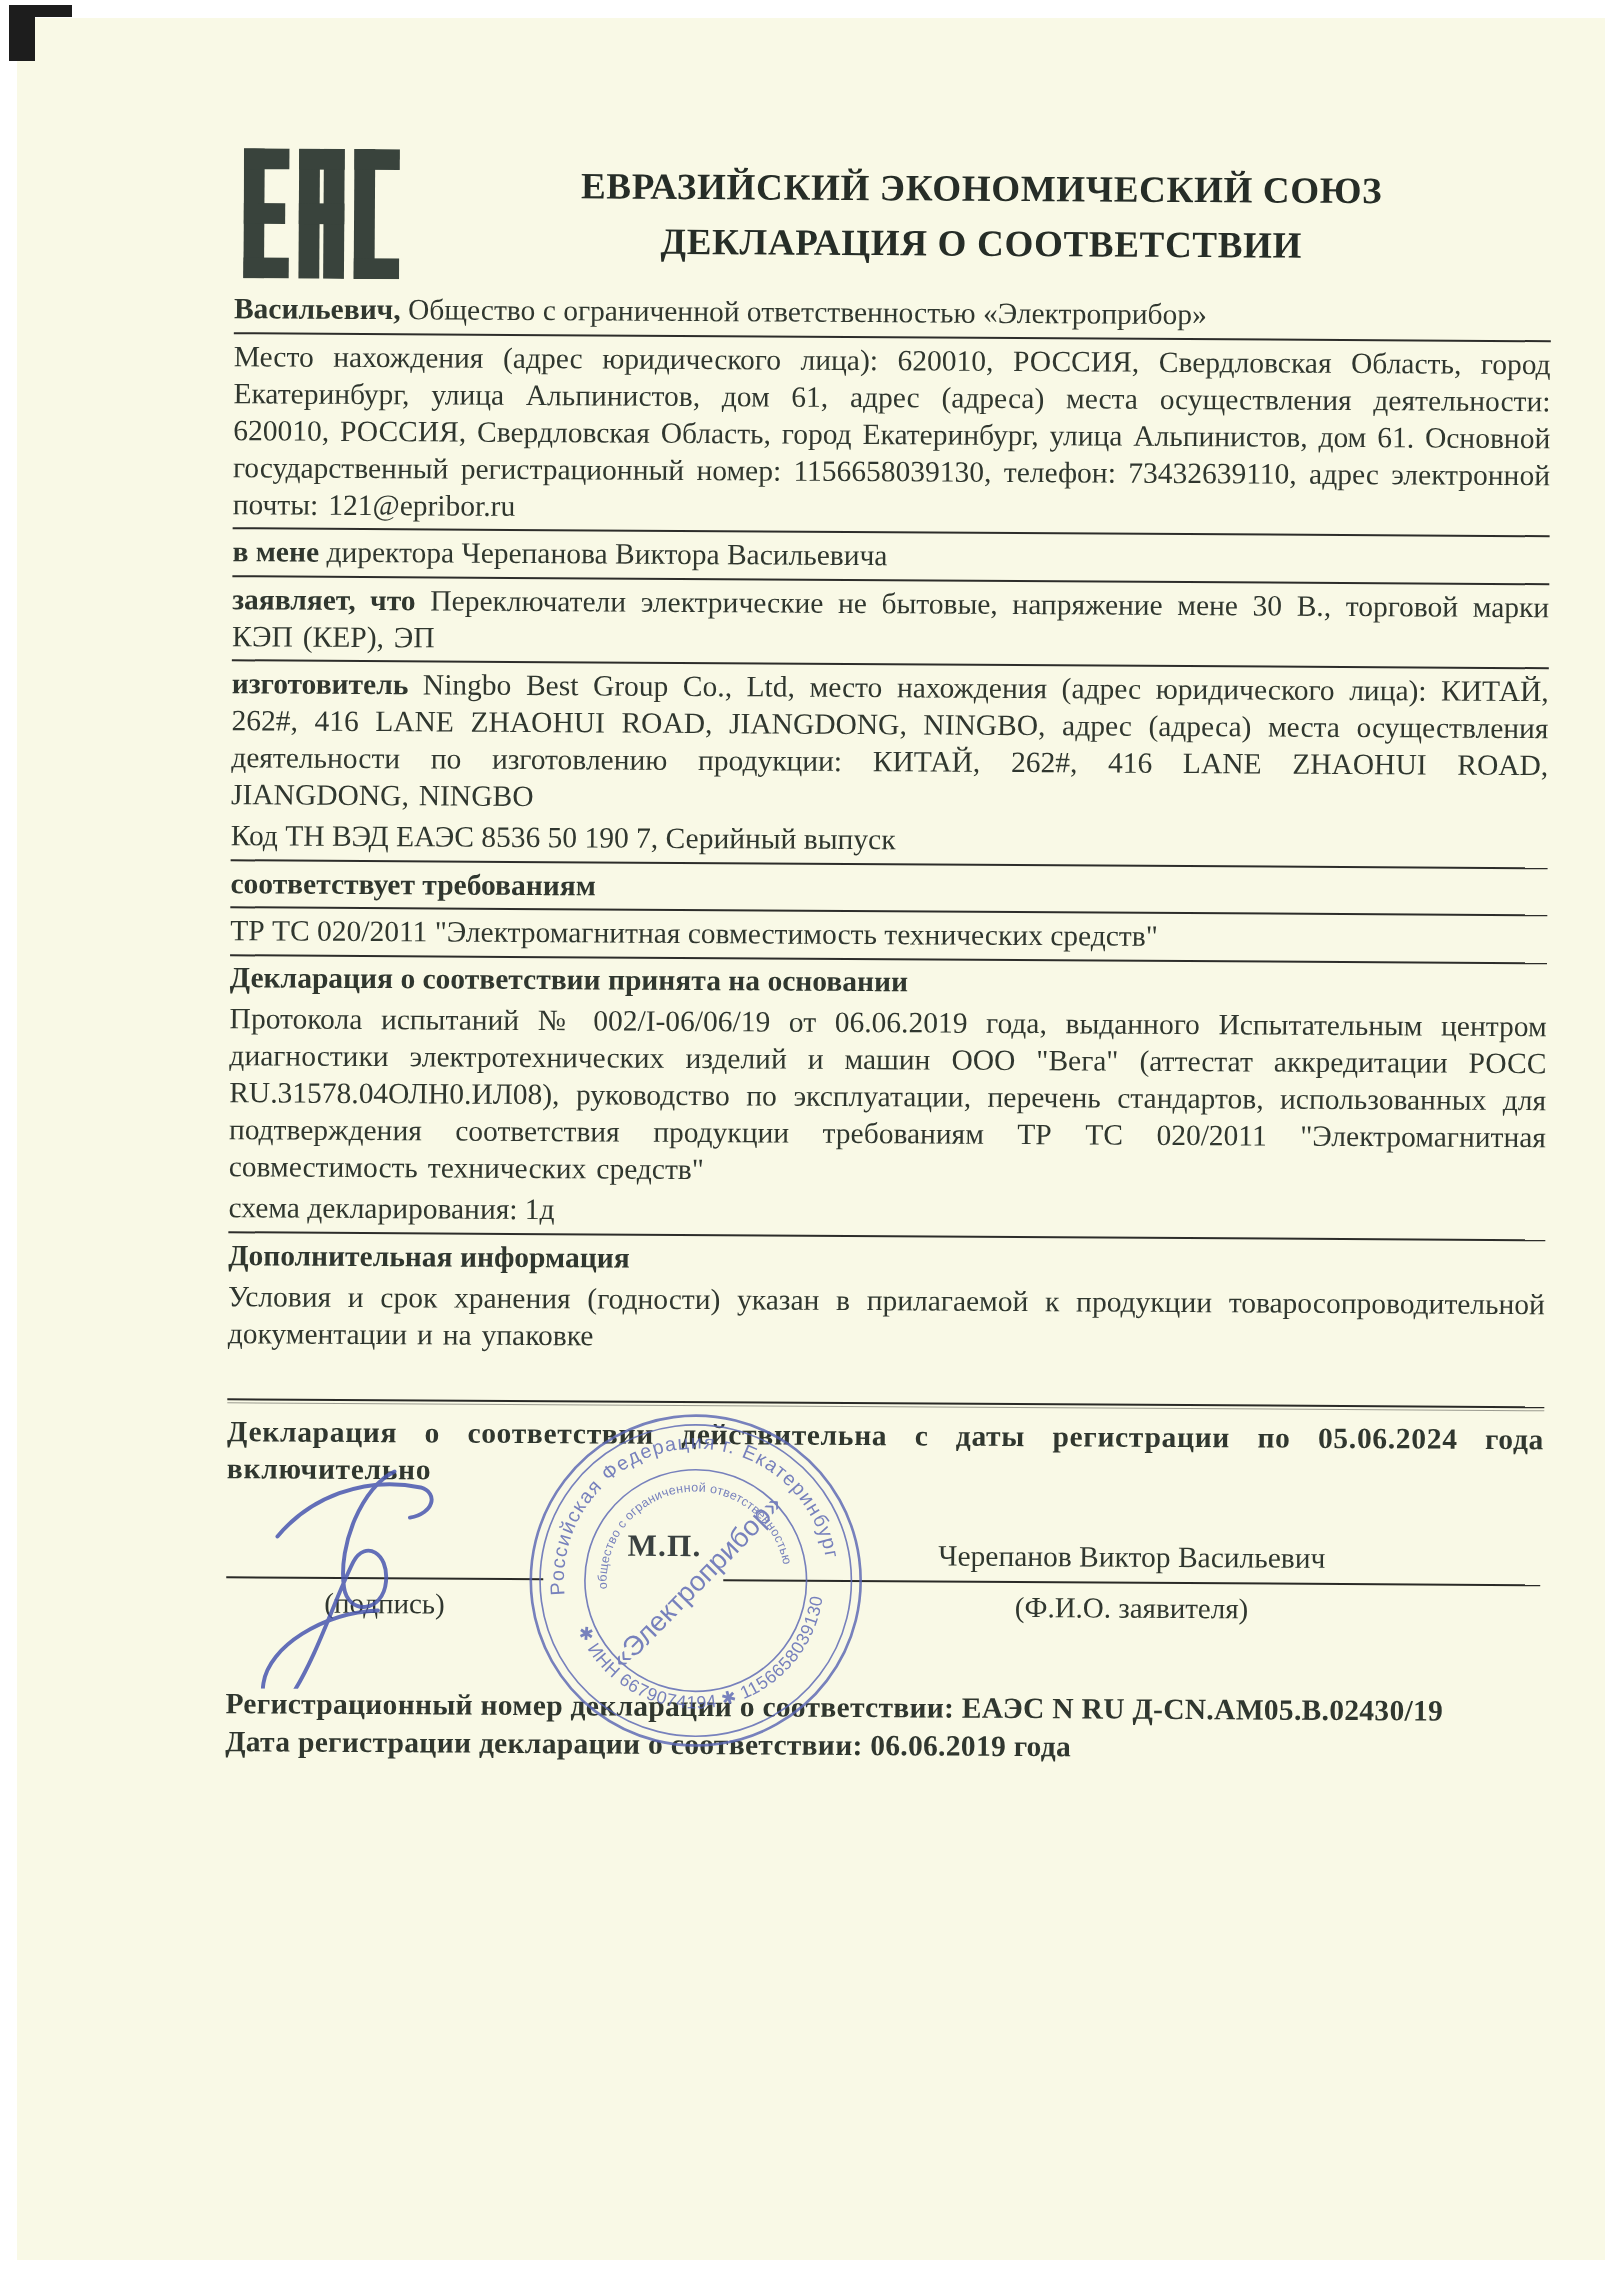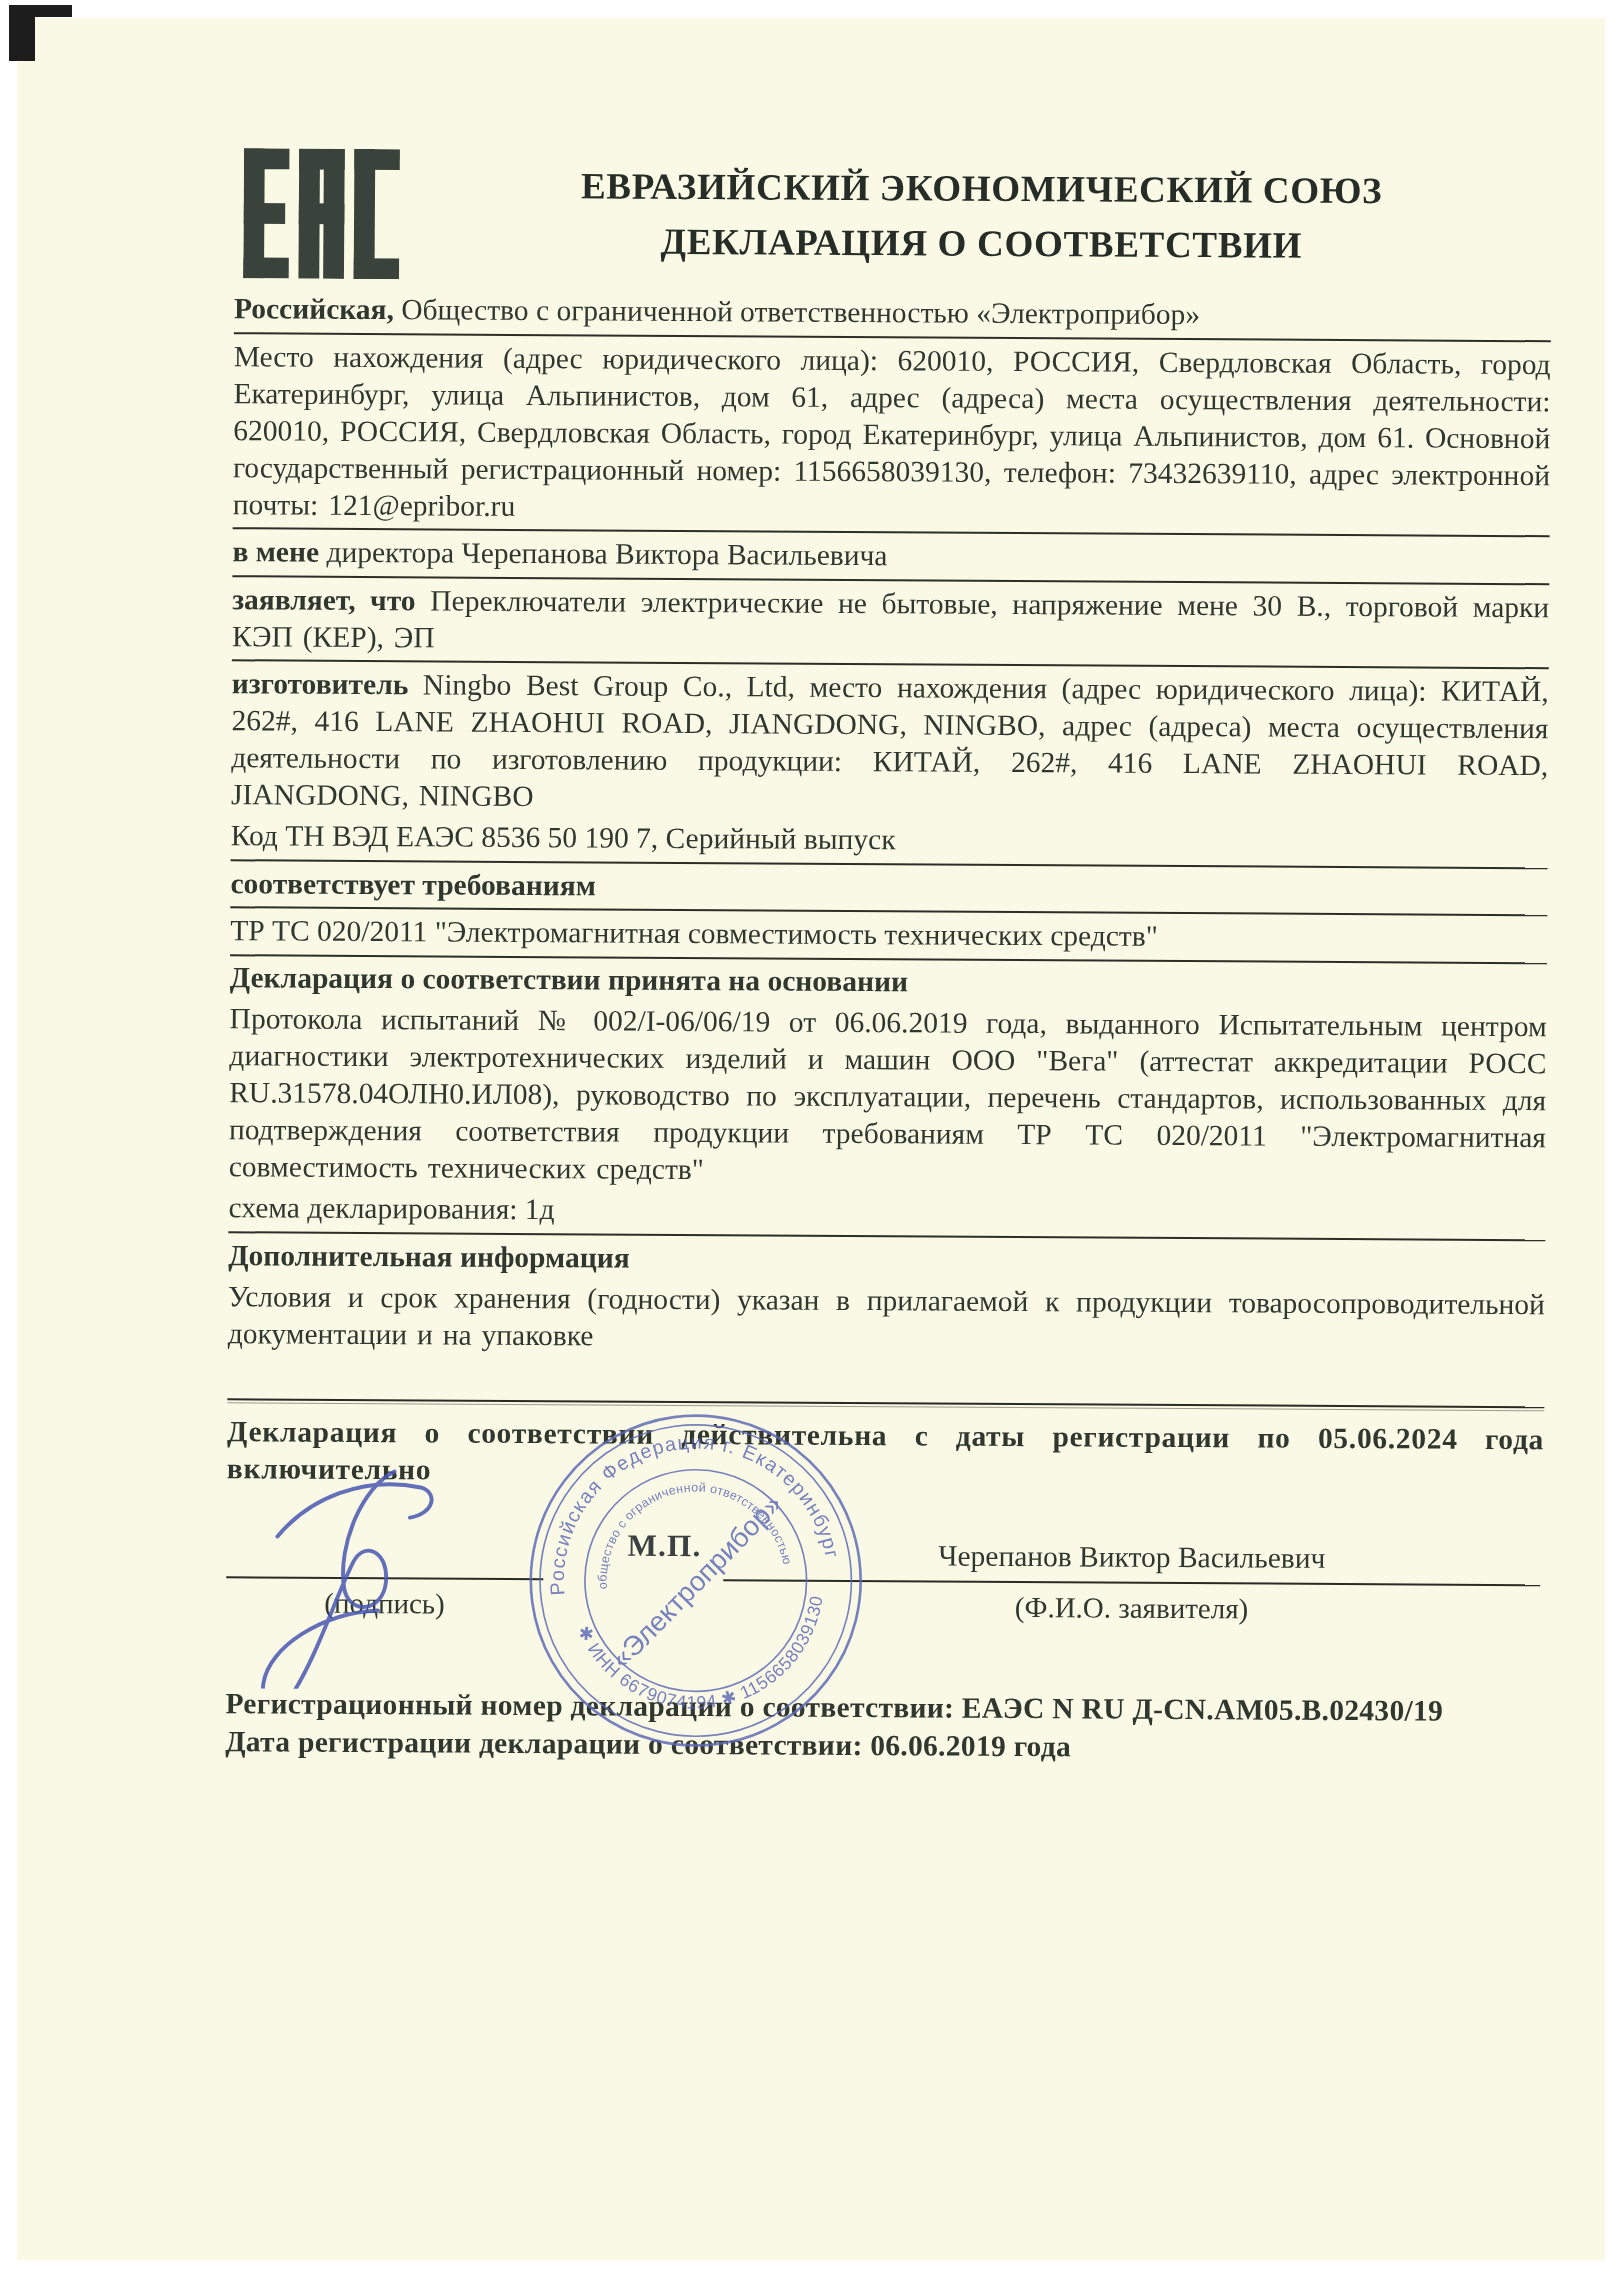--- a/index.html
+++ b/index.html
@@ -79,21 +79,21 @@
           <rect x="170" y="168" width="70" height="32"></rect>
         </g>
       </svg>
       <div class="titles">
         <div>ЕВРАЗИЙСКИЙ ЭКОНОМИЧЕСКИЙ СОЮЗ</div>
         <div>ДЕКЛАРАЦИЯ О СООТВЕТСТВИИ</div>
       </div>
     </div>
 
     <div class="sec u">
-      <p><span class="b">Российская,</span> <span>Общество с ограниченной ответственностью «Электроприбор»</span></p>
+      <p><span class="b">Васильевич,</span> <span>Общество с ограниченной ответственностью «Электроприбор»</span></p>
     </div>
 
     <div class="sec u">
       <p class="just">Место нахождения (адрес юридического лица): 620010, РОССИЯ, Свердловская Область, город Екатеринбург, улица Альпинистов, дом 61, адрес (адреса) места осуществления деятельности: 620010, РОССИЯ, Свердловская Область, город Екатеринбург, улица Альпинистов, дом 61. Основной государственный регистрационный номер: 1156658039130, телефон: 73432639110, адрес электронной почты: 121@epribor.ru</p>
     </div>
 
     <div class="sec u">
       <p><span class="b">в мене</span> <span>директора Черепанова Виктора Васильевича</span></p>
     </div>
 

